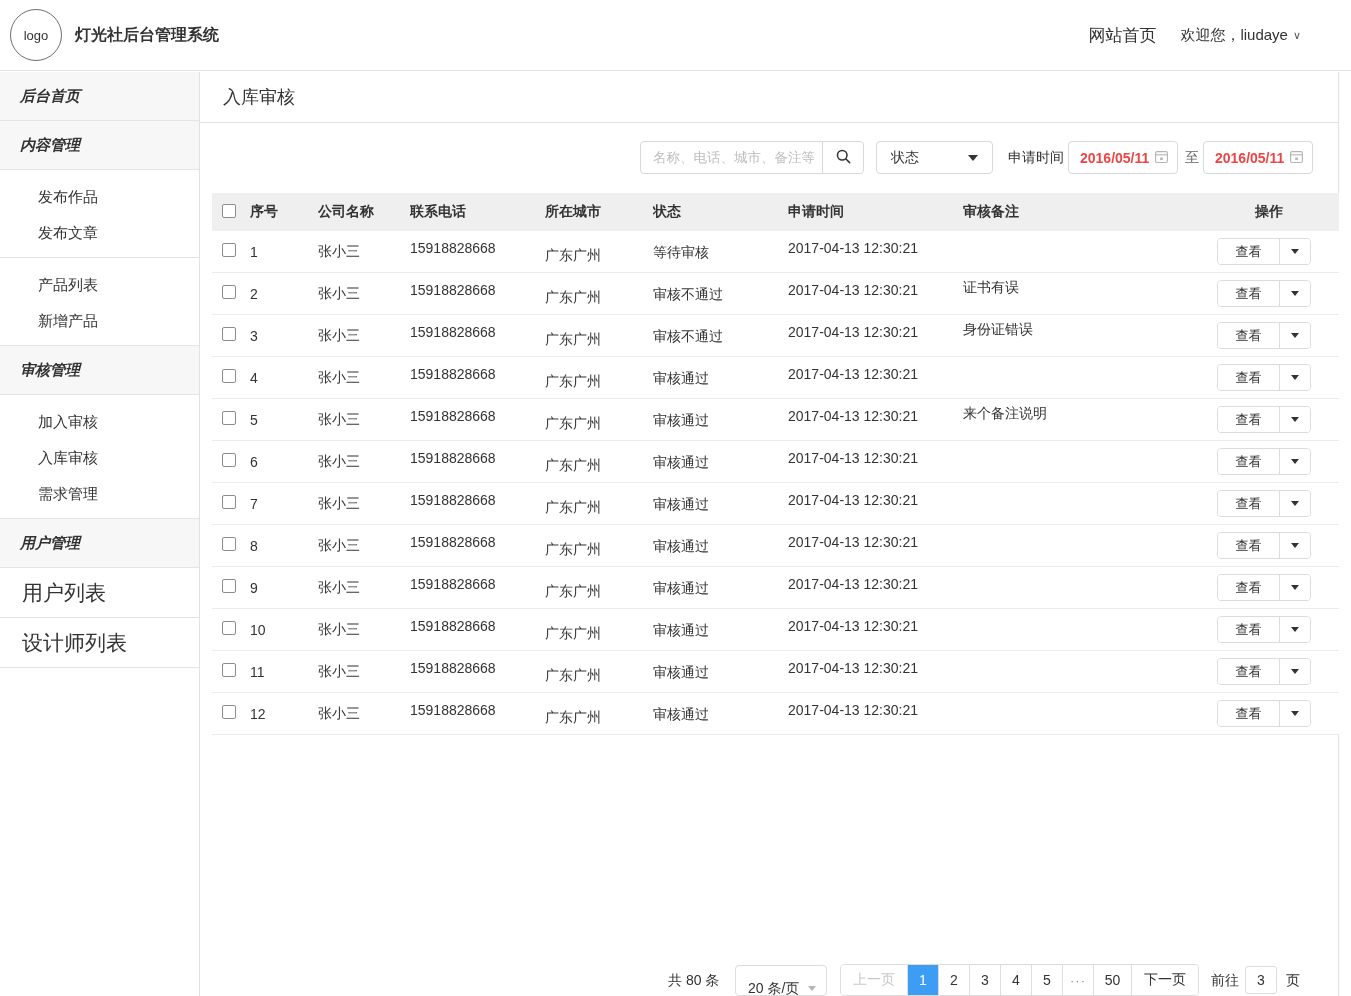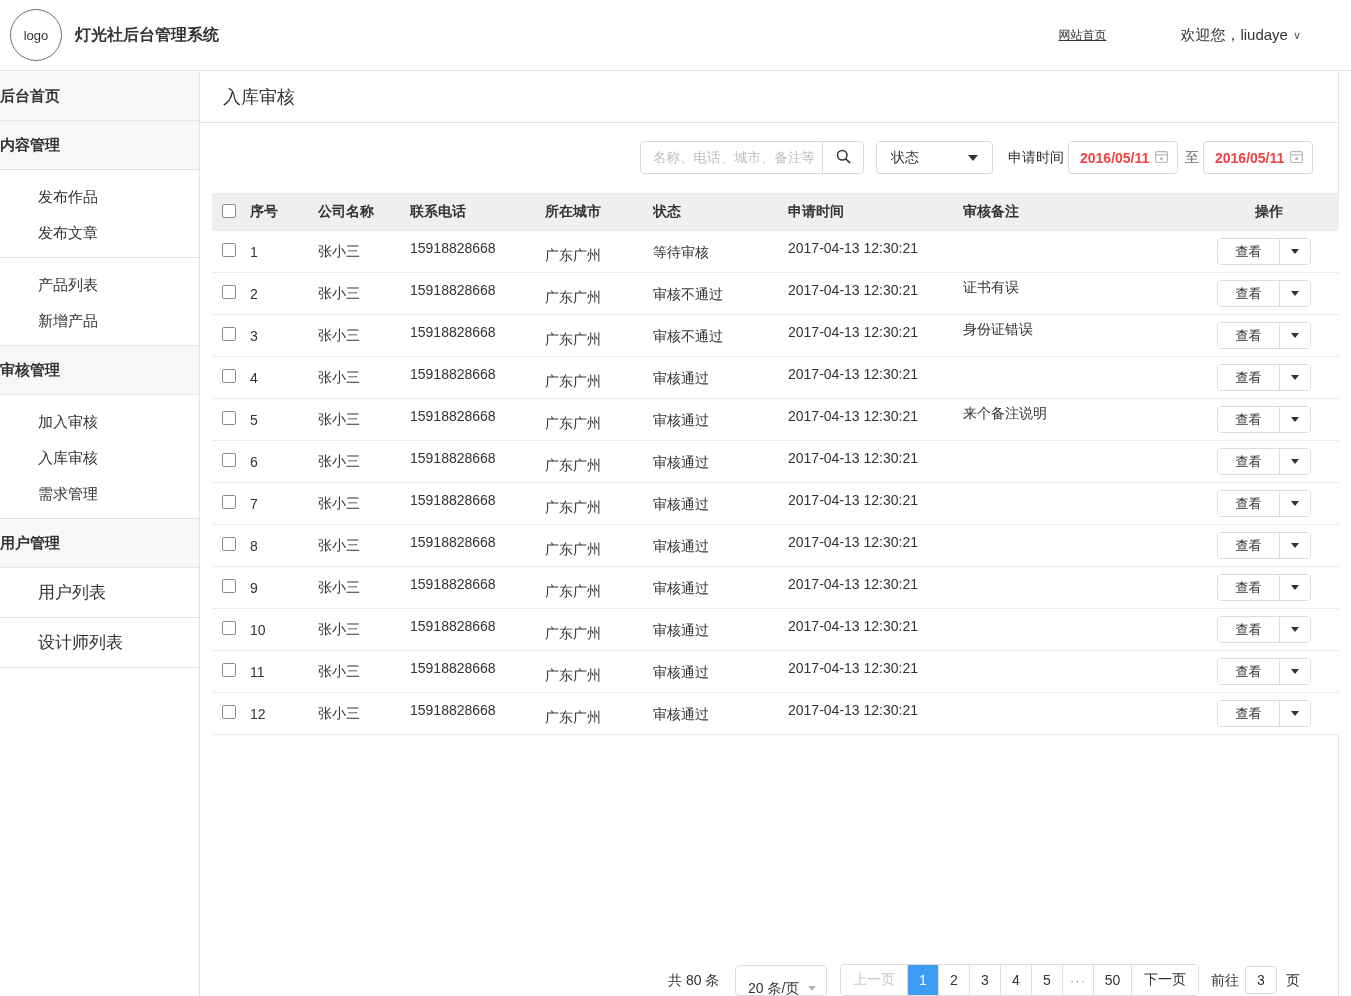--- a/index.html
+++ b/index.html
@@ -12,32 +12,32 @@
   }
 
   
   .topbar { position:absolute; top:0; left:0; width:1351px; height:71px;
     border-bottom:1px solid #e2e2e2; display:flex; align-items:center; background:#fff; }
   .logo-circle { width:52px; height:52px; border:1px solid #6f6f6f; border-radius:50%;
     display:flex; align-items:center; justify-content:center; font-size:13px; color:#333;
     margin-left:10px; background:#fff; flex:0 0 auto; }
   .app-title { margin-left:13px; font-size:16px; font-weight:bold; }
   .topbar-right { margin-left:auto; display:flex; align-items:center; padding-right:50px; }
-  .nav-home { font-size:12px; margin-right:74px; cursor:pointer;text-decoration:underline; }
+  .nav-home { font-size:17px; margin-right:24px; cursor:pointer; }
   .welcome { font-size:15px; display:flex; align-items:center; cursor:pointer; }
   .welcome .chev { font-size:11px; color:#555; margin-left:5px; }
 
   
   .sidebar { position:absolute; top:72px; left:0; width:200px; bottom:0;
     border-right:1px solid #e2e2e2; background:#fff; }
   .sb-section { height:49px; background:#f7f7f7; border-bottom:1px solid #e4e4e4;
-    display:flex; align-items:center; font-weight:bold; font-size:15px; cursor:pointer; }
+    display:flex; align-items:center; padding-left:20px; font-weight:bold; font-size:15px; cursor:pointer;font-style:italic; }
   .sb-group { padding:9px 0 6px; border-bottom:1px solid #e4e4e4; background:#fff; }
   .sb-item { height:36px; display:flex; align-items:center; padding-left:38px; font-size:15px; cursor:pointer; }
-  .sb-row { height:50px; display:flex; align-items:center; padding-left:38px; font-size:17px;
+  .sb-row { height:50px; display:flex; align-items:center; padding-left:22px; font-size:21px;
     border-bottom:1px solid #e4e4e4; cursor:pointer; }
 
   
   .main { position:absolute; top:72px; left:200px; width:1139px; bottom:0;
     border-right:1px solid #e2e2e2; background:#fff; }
   .page-title-bar { height:51px; border-bottom:1px solid #e2e2e2; display:flex;
     align-items:center; padding-left:23px; font-size:18px; }
 
   
   .filterbar { position:relative; height:70px; }

